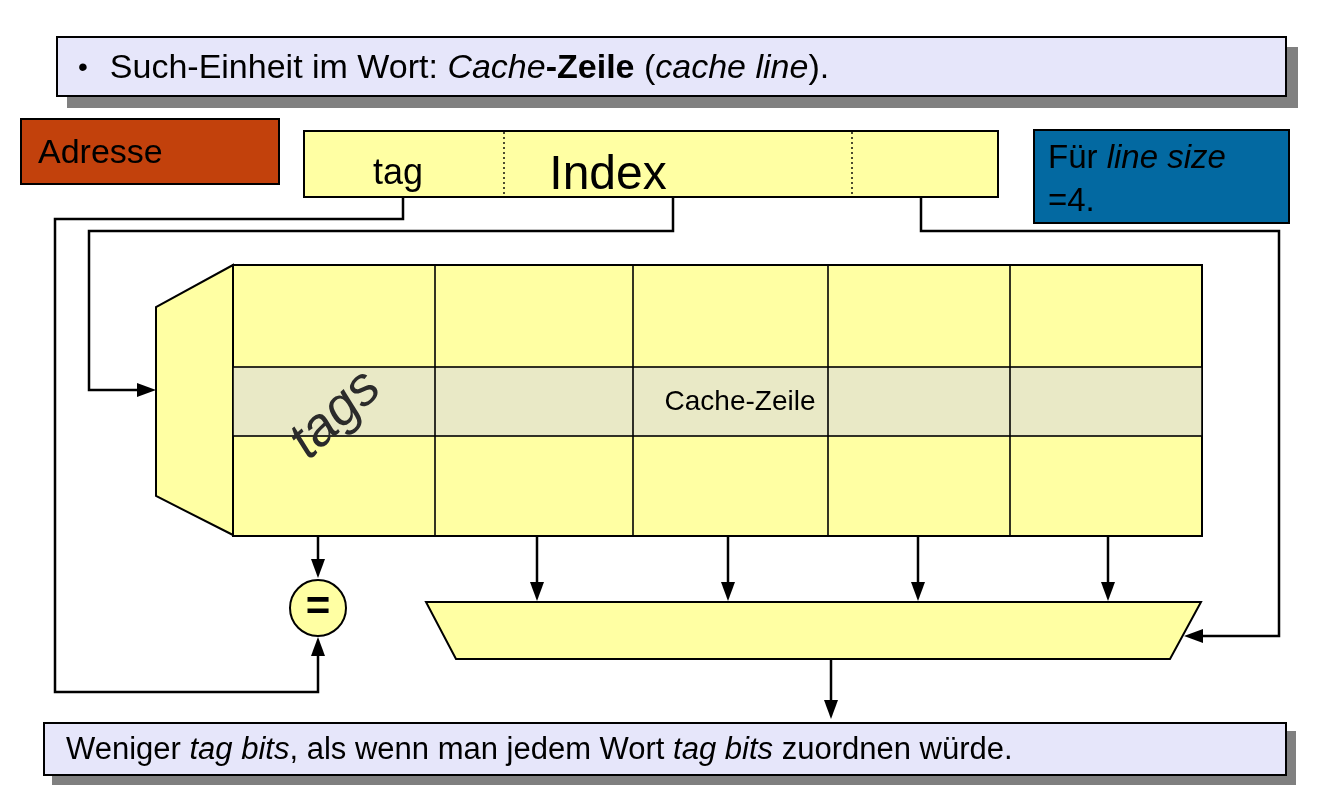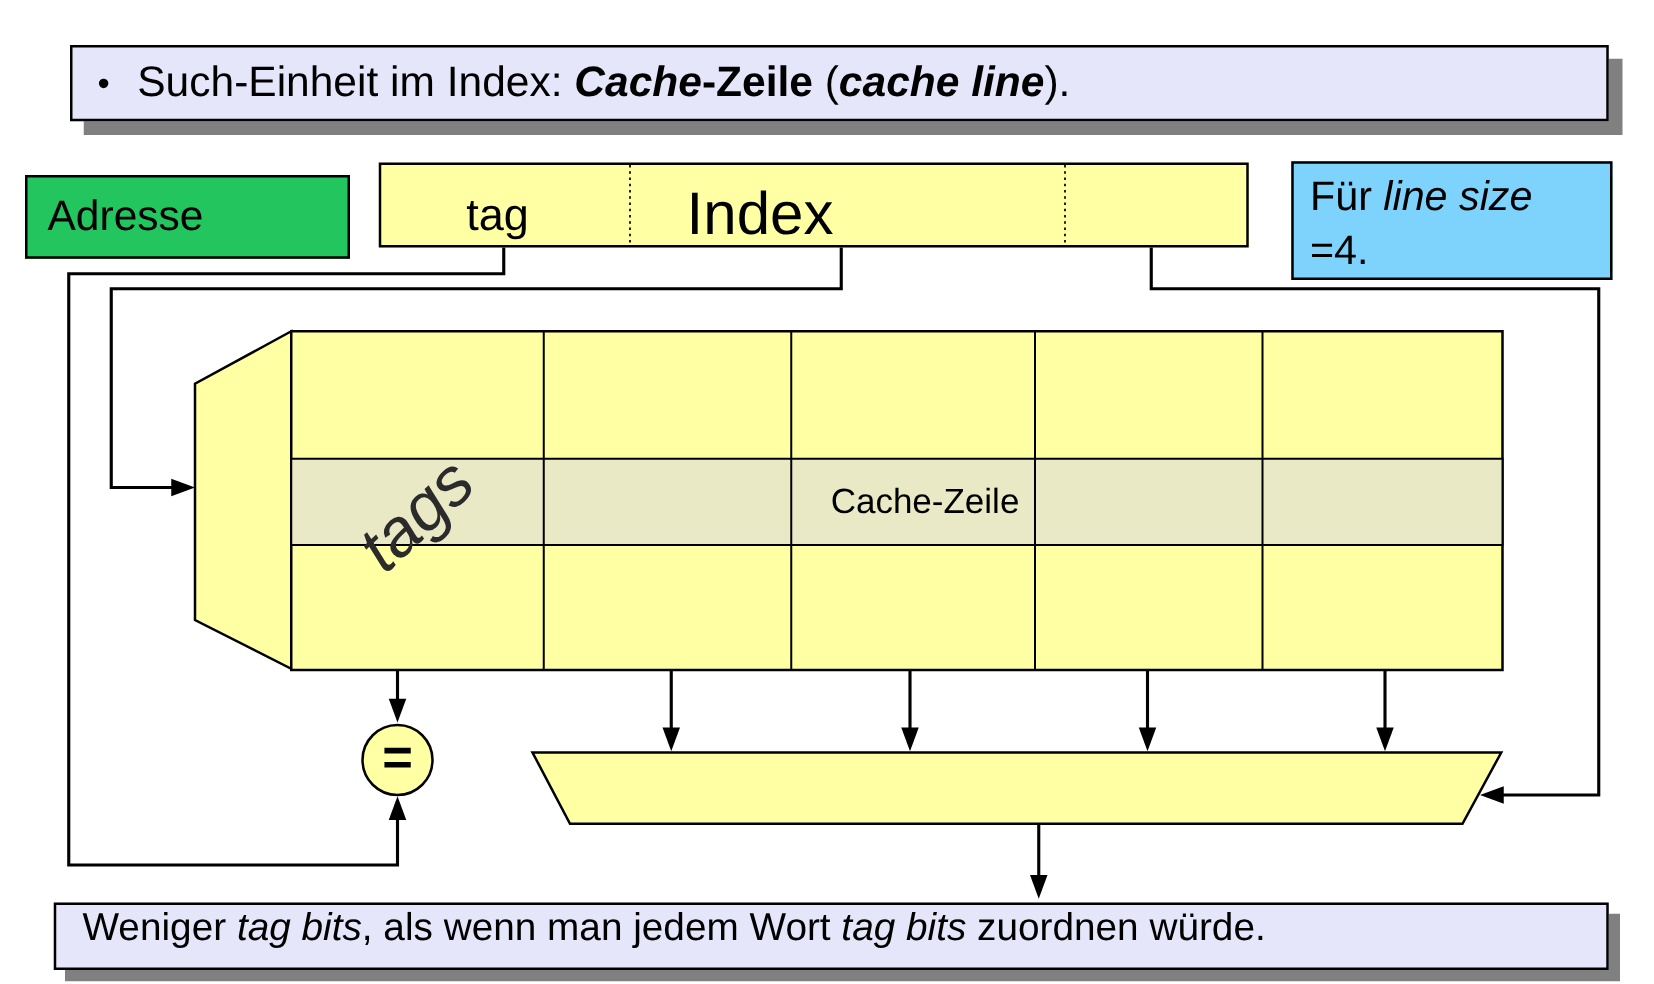--- a/index.html
+++ b/index.html
@@ -8,55 +8,55 @@
     font-family:"Liberation Sans",sans-serif;color:#000;background:#fff;
   }
   .stage svg.wires{position:absolute;left:0;top:0;z-index:2;pointer-events:none;}
   .box{position:absolute;border:2px solid #000;box-sizing:border-box;z-index:1;}
   .title-box{
     left:56px;top:36px;width:1231px;height:61px;background:#e6e6fa;
     box-shadow:11px 11px 0 0 #808080;
     display:flex;align-items:center;font-size:34px;padding-left:20px;
   }
   .title-box .bullet{font-size:28px;margin-right:22px;line-height:1;}
-  .bi{font-weight:bold;font-style:italic;text-align:right;}
+  .bi{font-weight:normal;font-style:italic;text-align:right;}
   .b{font-weight:bold;}
   .i{font-style:italic;}
   .adresse-box{
-    left:20px;top:140px;width:260px;height:67px;background:#22c55e;
+    left:20px;top:118px;width:260px;height:67px;background:#c2410c;
     display:flex;align-items:center;padding-left:16px;font-size:34px;
   }
   .addr-bar{left:303px;top:130px;width:696px;height:68px;background:#ffffa3;}
   .fuer-box{
-    left:1033px;top:129px;width:257px;height:95px;background:#7dd3fc;
+    left:1033px;top:129px;width:257px;height:95px;background:#0369a1;
     font-size:33px;line-height:1.3;padding:5px 0 0 13px;
   }
   .bottom-box{
     left:43px;top:722px;width:1244px;height:54px;background:#e6e6fa;
     box-shadow:9px 9px 0 0 #808080;
-    display:flex;align-items:flex-start;padding-left:21px;font-size:31px;
+    display:flex;align-items:center;padding-left:21px;font-size:31px;
   }
   .lbl{position:absolute;z-index:3;white-space:nowrap;}
   .tag-lbl{left:398px;top:172px;font-size:36px;transform:translate(-50%,-50%);}
   .index-lbl{left:608px;top:172px;font-size:48px;transform:translate(-50%,-50%);}
   .cz-lbl{left:740px;top:401px;font-size:28px;transform:translate(-50%,-50%);}
   .tags-lbl{
     left:333px;top:412px;font-size:54px;font-style:italic;color:#2b2b2b;
     transform:translate(-50%,-50%) rotate(-43deg);
   }
   .eq-lbl{left:318px;top:606px;font-size:42px;font-weight:bold;transform:translate(-50%,-50%);}
 </style>
 </head>
 <body>
 
 <div class="stage">
 
   <div class="box title-box">
     <span class="bullet">•</span>
-    <span><span>Such-Einheit im Index: </span><span class="bi">Cache</span><span class="b">-Zeile</span><span> (</span><span class="bi">cache line</span><span>).</span></span>
+    <span><span>Such-Einheit im Wort: </span><span class="bi">Cache</span><span class="b">-Zeile</span><span> (</span><span class="bi">cache line</span><span>).</span></span>
   </div>
 
   <div class="box adresse-box">
     <span>Adresse</span>
   </div>
 
   <div class="box addr-bar"></div>
 
   <div class="box fuer-box">
     <div><span>Für </span><span class="i">line size</span></div>

